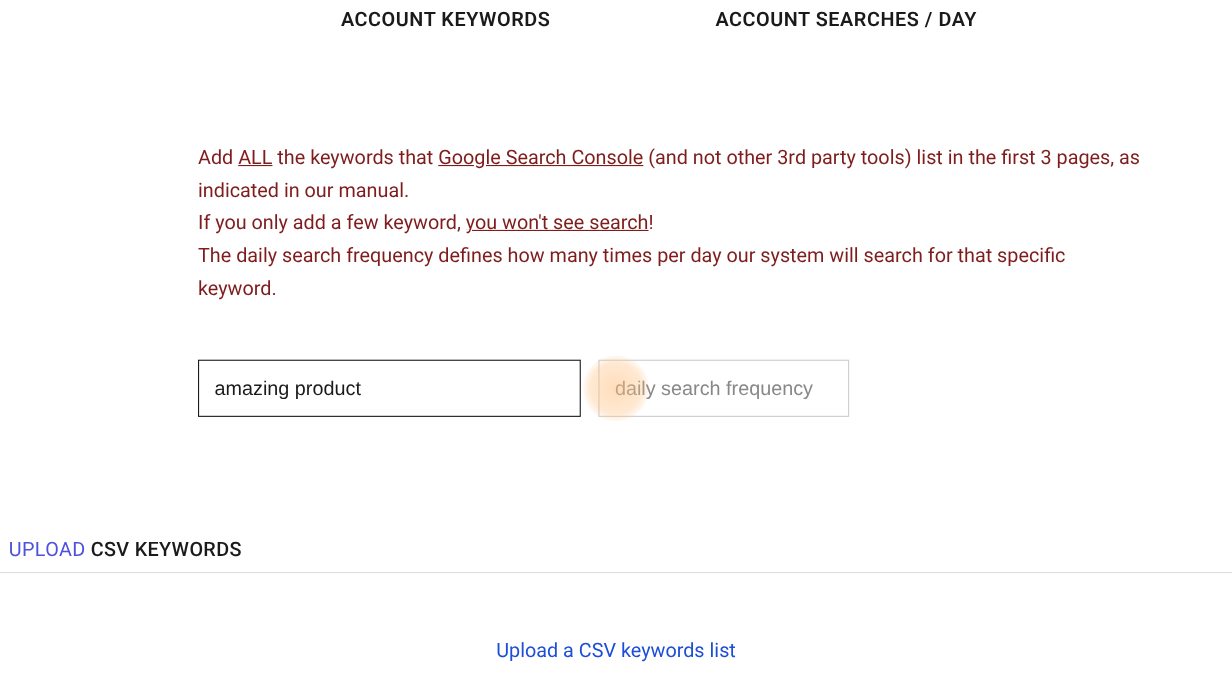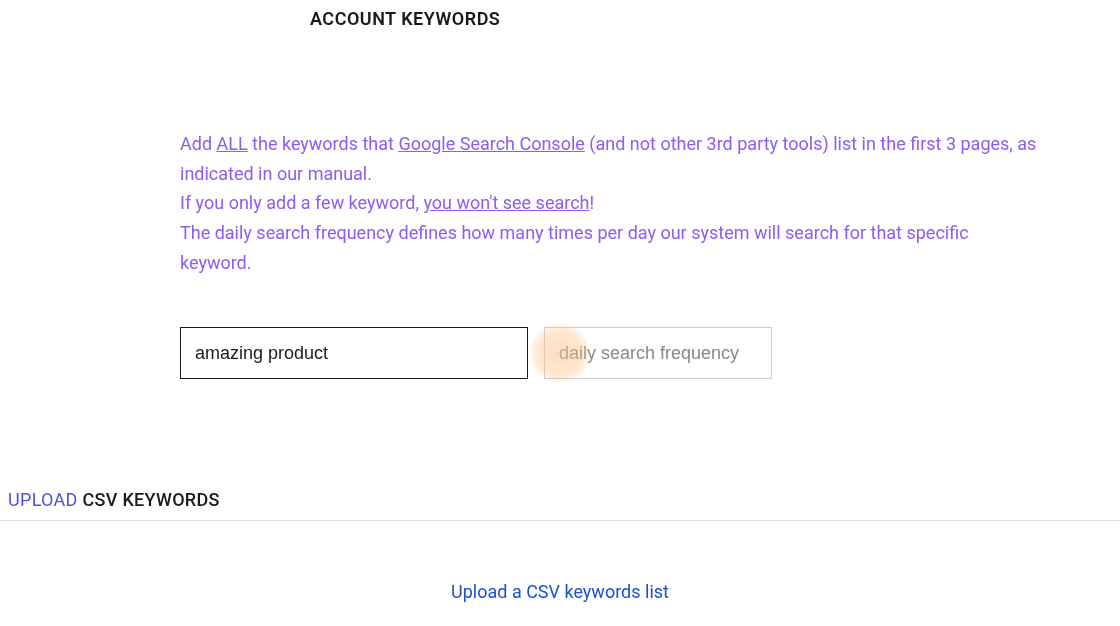--- a/index.html
+++ b/index.html
@@ -24,21 +24,21 @@
     .header-label {
       font-size: 18px;
       font-weight: 600;
       letter-spacing: 0.5px;
       color: #1a1a1a;
     }
     .instructions {
       padding: 100px 80px 0 180px;
       font-size: 18px;
       line-height: 1.65;
-      color: #8b5cf6;
+      color: #7f1d1d;
     }
     .instructions .underline {
       text-decoration: underline;
     }
     .form-row {
       display: flex;
       padding: 50px 0 0 180px;
       gap: 16px;
       align-items: center;
       position: relative;
@@ -116,20 +116,21 @@
       color: #2a2a2a;
       background: #fff;
       cursor: pointer;
     }
   </style>
 </head>
 <body>
 
 <div class="top-headers">
   <div class="header-label" style="margin-left:130px;">ACCOUNT KEYWORDS</div>
+  <div class="header-label">ACCOUNT SEARCHES / DAY</div>
 </div>
 
 <div class="instructions">
   <span>Add </span><span class="underline">ALL</span><span> the keywords that </span><span class="underline">Google Search Console</span><span> (and not other 3rd party tools) list in the first 3 pages, as indicated in our manual.</span>
   <br>
   <span>If you only add a few keyword, </span><span class="underline">you won't see search</span><span>!</span>
   <br>
   <span>The daily search frequency defines how many times per day our system will search for that specific keyword.</span>
 </div>
 

